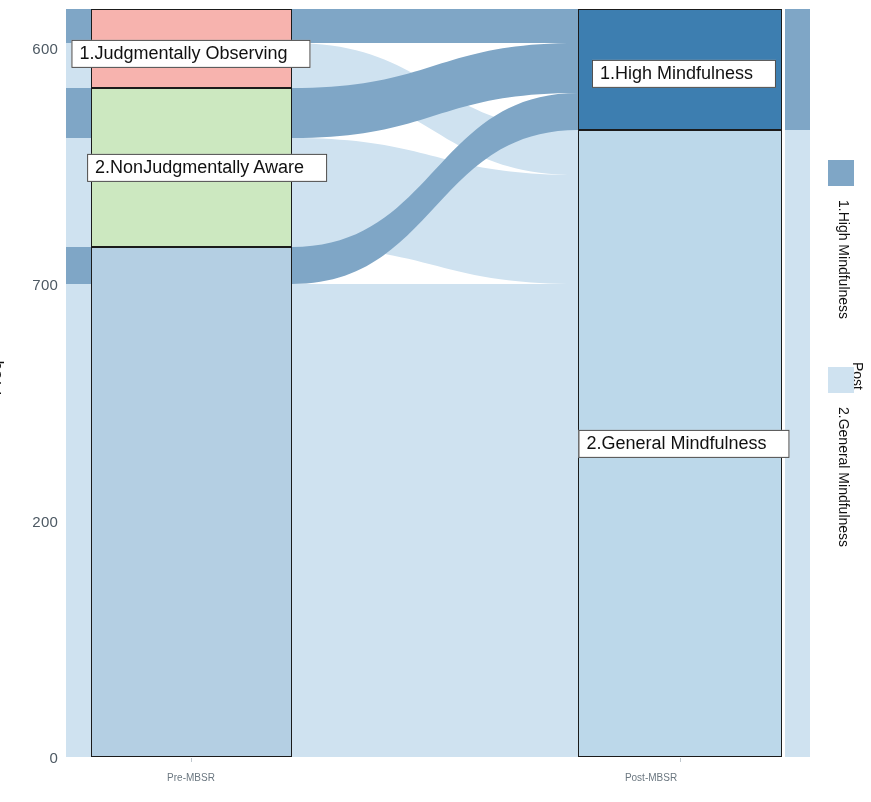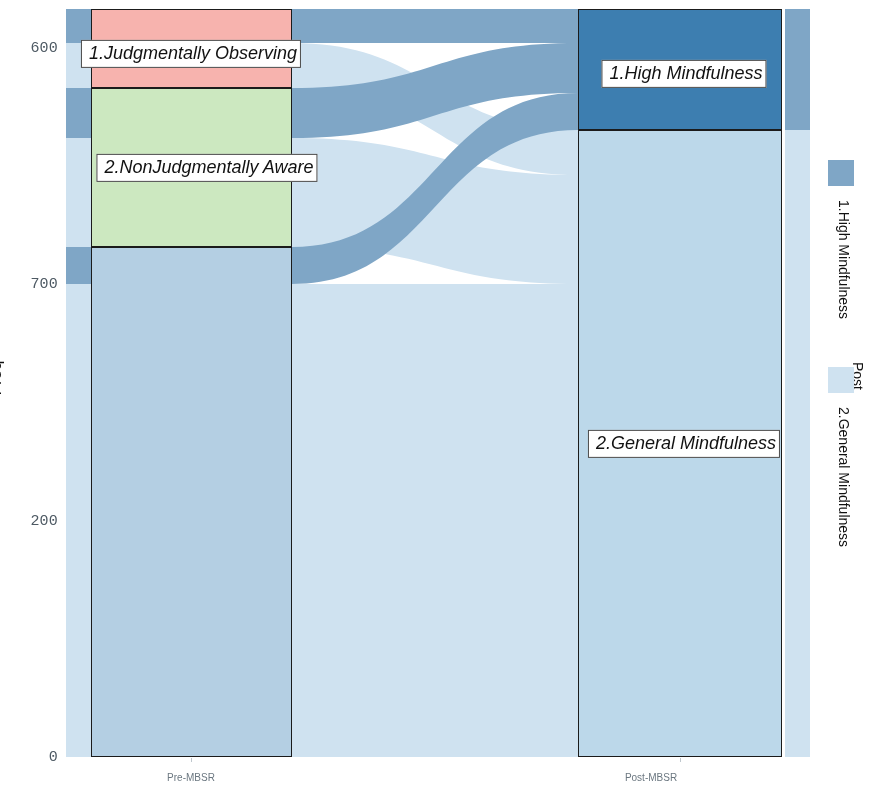--- a/index.html
+++ b/index.html
@@ -6,37 +6,37 @@
   body{width:871px;height:802px;overflow:hidden;font-family:"Liberation Sans",sans-serif;}
   #root{position:relative;width:871px;height:802px;}
 
   
   .panel{position:absolute;left:66px;top:0px;width:744px;height:757px;background:#ffffff;}
   .panel-bg{position:absolute;inset:0;background:#ffffff;}
 
   
   .ytick{position:absolute;right:0;width:44px;text-align:right;font-size:15px;color:#4d5963;
          letter-spacing:.2px;transform:translateY(-50%);}
-  .ytick-holder{position:absolute;left:0px;top:0;width:58px;height:620px;font-family:Liberation Mono, monospace;}
+  .ytick-holder{position:absolute;left:0px;top:0;width:58px;height:620px;}
   .ylab{position:absolute;left:-4px;top:378px;font-size:17px;color:#111;
         transform:translate(-50%,-50%) rotate(-90deg);white-space:nowrap;}
   .xtick{position:absolute;top:772px;font-size:10px;color:#6b7780;transform:translateX(-50%);
          white-space:nowrap;}
   .tickmark{position:absolute;top:758px;width:1px;height:4px;background:#bfc7cd;}
 
   
   svg.flows{position:absolute;left:0;top:0;}
 
   
   .stratum{position:absolute;border:1.6px solid #1b1b1b;box-sizing:border-box;}
 
   
   .slabel{position:absolute;background:#ffffff;border:1.1px solid #4a4a4a;border-radius:0;
-          padding:2px 3px 3px 7px;font-size:18px;color:#111;white-space:nowrap;
-          transform:translate(-50%,-50%);line-height:1.18;font-style:italic;}
+          padding:2px 22px 3px 7px;font-size:18px;color:#111;white-space:nowrap;
+          transform:translate(-50%,-50%);line-height:1.18;}
 
   
   .legend{position:absolute;left:826px;top:0;width:45px;height:802px;}
   .lg-key{position:absolute;width:26px;height:26px;}
   .lg-txt{position:absolute;font-size:14px;color:#111;white-space:nowrap;
           transform-origin:0 0;transform:rotate(90deg);}
   .lg-title{position:absolute;font-size:14px;color:#111;white-space:nowrap;
           transform-origin:0 0;transform:rotate(90deg);}
   .bottom-rule{position:absolute;left:0;top:798px;width:871px;height:4px;background:#ffffff;}
   .axisline{position:absolute;left:66px;top:757px;width:744px;height:1px;background:#ffffff;}

